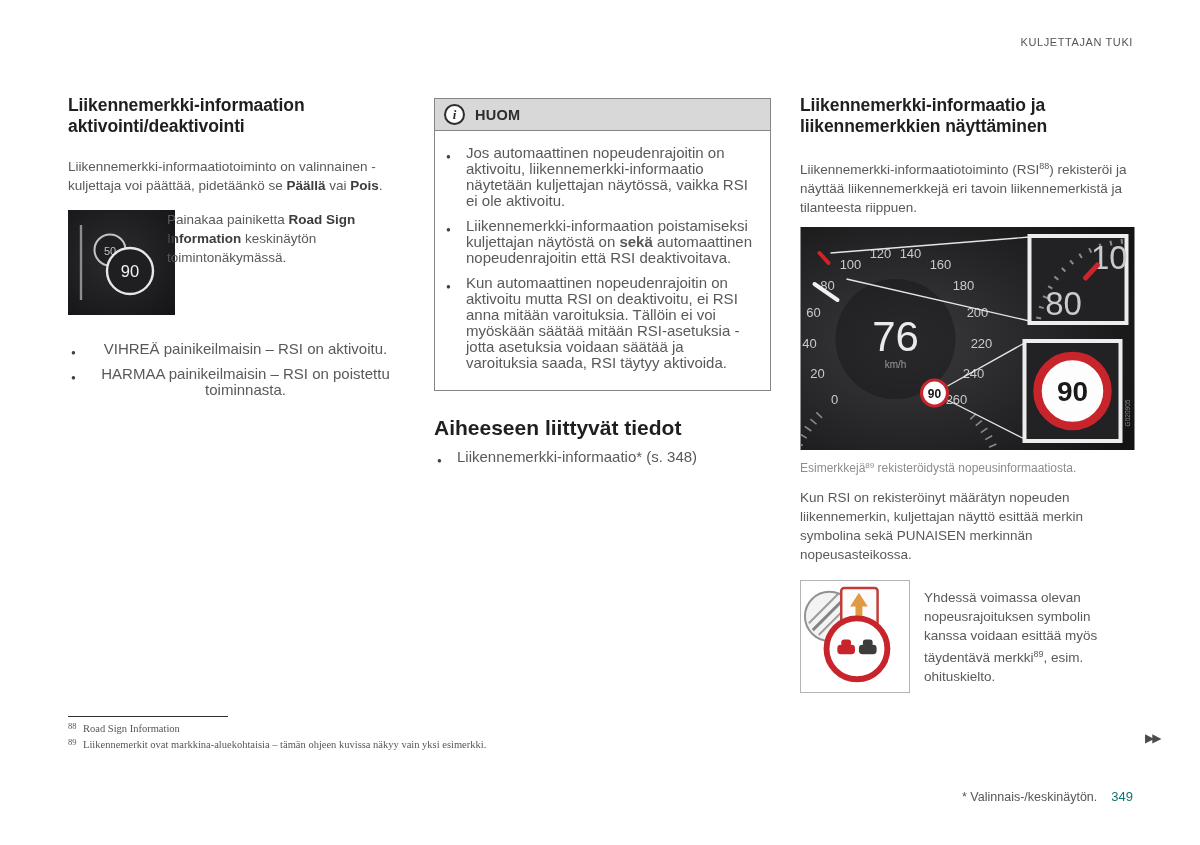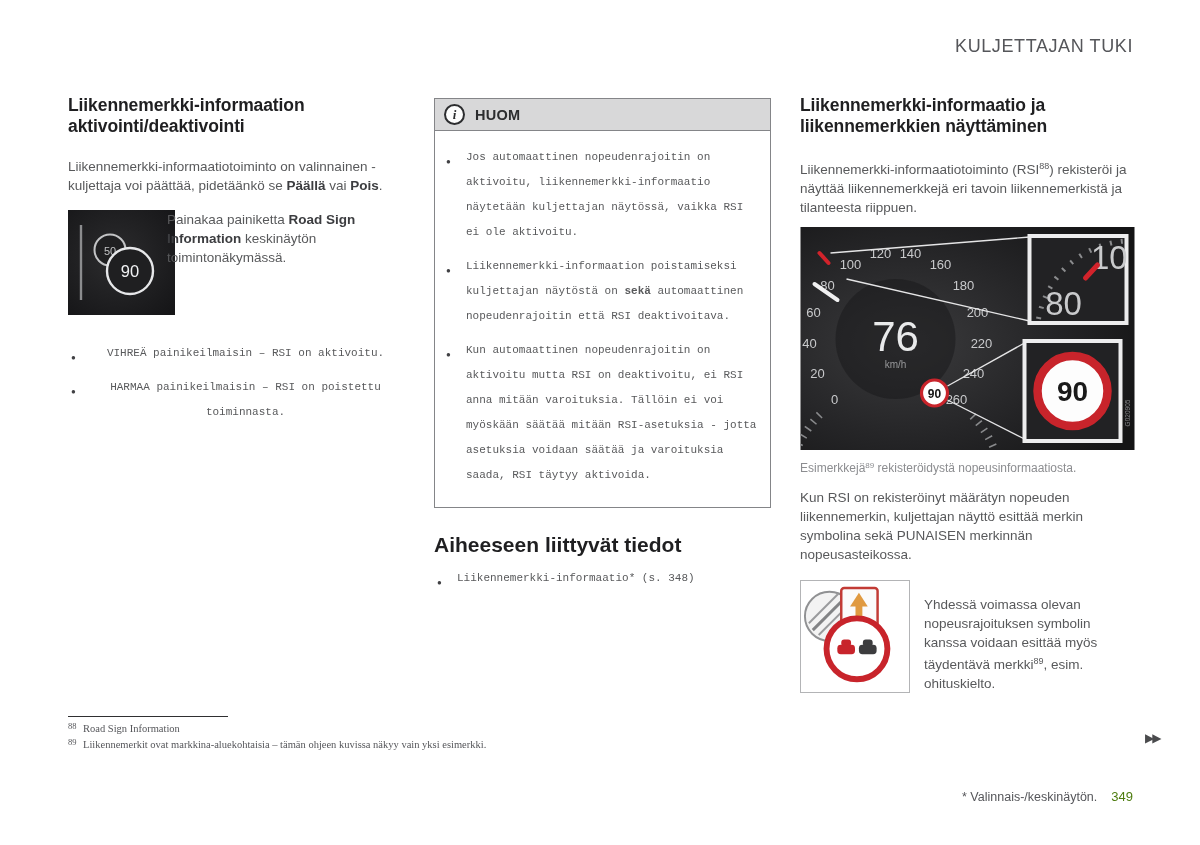--- a/index.html
+++ b/index.html
@@ -8,21 +8,21 @@
     width:1200px; height:845px;
     font-family:"Liberation Sans", sans-serif;
     color:#58595b;
     position:relative;
     overflow:hidden;
   }
   .page { position:relative; width:1200px; height:845px; background:#fff; }
 
   .running-header {
     position:absolute; top:36px; right:67px;
-    font-size:18px; letter-spacing:0.6px; color:#55565a;text-align:right;
+    font-size:11px; letter-spacing:0.6px; color:#55565a;text-align:right;
   }
 
   .col { position:absolute; }
   .col-left  { left:68px;  top:95px; width:332px; }
   .col-mid   { left:434px; top:98px; width:337px; }
   .col-right { left:800px; top:95px; width:335px; }
 
   h1.heading {
     font-size:17.5px; font-weight:bold; color:#1f1f21;
     line-height:1.18; letter-spacing:-0.1px; margin-bottom:21px;
@@ -31,21 +31,21 @@
   .body b { color:#3c3d40; }
   .sup { font-size:9px; vertical-align:5px; }
 
   .tile-row { display:flex; gap:15px; margin-top:15px; align-items:flex-start; }
   .button-tile { width:84px; height:105px; flex:0 0 auto; }
   .tile-caption { width:210px; padding-top:0px; }
 
   ul.dots { list-style:none; }
   ul.dots li {
     position:relative; padding-left:23px; margin-bottom:9px;
-    font-size:11px; line-height:25px; color:#58595b;font-family:Liberation Mono, monospace;
+    font-size:15px; line-height:16px; color:#58595b;
   }
   ul.dots li::before {
     content:"●"; position:absolute; left:3px; top:4px;
     font-size:8px; color:#414144;
   }
   .left-bullets { margin-top:26px;text-align:center; }
 
   
   .note-box { border:1px solid #848588; background:#fff; }
   .note-header {
@@ -65,37 +65,37 @@
 
   .related { margin-top:25px; }
   .related h2 { font-size:21px; font-weight:bold; color:#1f1f21; margin-bottom:9px; }
   .related-link { color:#58595b; }
 
   
   .speedo-fig { margin-top:10px; width:335px; height:223px; }
   .fig-caption { margin-top:8px; font-size:12px; line-height:16px; color:#8c8d90; }
   .fig-caption .sup { font-size:8px; vertical-align:4px; }
   .para2 { margin-top:12px; }
-  .sign-row { display:flex; gap:14px; margin-top:16px; align-items:flex-end; }
+  .sign-row { display:flex; gap:14px; margin-top:16px; align-items:center; }
   .sign-fig { width:110px; height:113px; border:1px solid #b3b4b6; background:#fff; flex:0 0 auto; }
   .sign-caption { width:211px; }
 
   
   .footnote-rule { position:absolute; left:68px; top:716px; width:160px; border-top:1.5px solid #2f2f31; }
   .footnotes { position:absolute; left:68px; top:720px; font-size:10.5px; color:#55565a; line-height:13px; }
   .footnote { margin-bottom:1px;font-family:Liberation Serif, serif; }
   .fn-num { display:inline-block; width:15px; font-size:8.5px; vertical-align:3px; color:#55565a; }
 
   .next-chevrons {
     position:absolute; left:1145px; top:731px;
     font-size:12px; letter-spacing:-2px; color:#4a4b4d;
   }
 
   .page-footer { position:absolute; right:67px; top:789px; font-size:12.5px; color:#55565a; }
-  .page-footer .pagenum { color:#4d7c0f; font-size:13px; margin-left:14px; }
+  .page-footer .pagenum { color:#0f766e; font-size:13px; margin-left:14px; }
 
   svg text { font-family:"Liberation Sans", sans-serif; }
   .dialnum { fill:#c9cacc; font-size:13px; text-anchor:middle; }
 </style>
 </head>
 <body>
 
 <div class="page">
 
   <div class="running-header">KULJETTAJAN TUKI</div>

